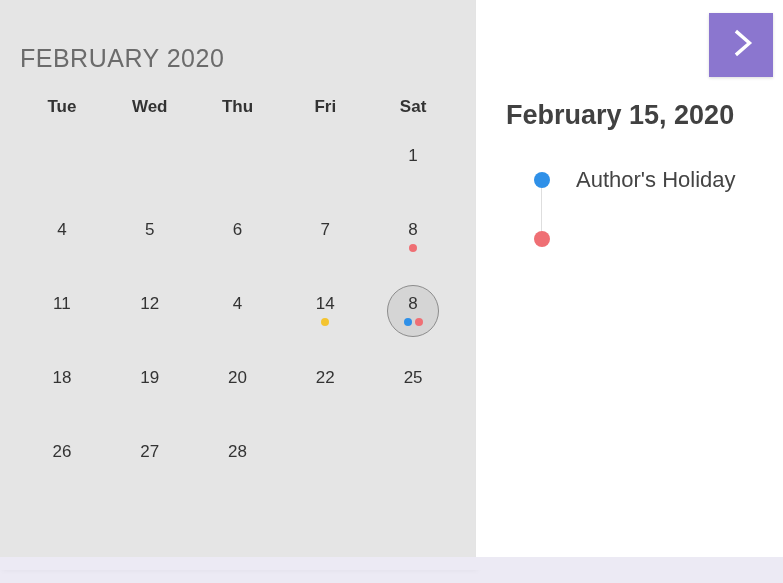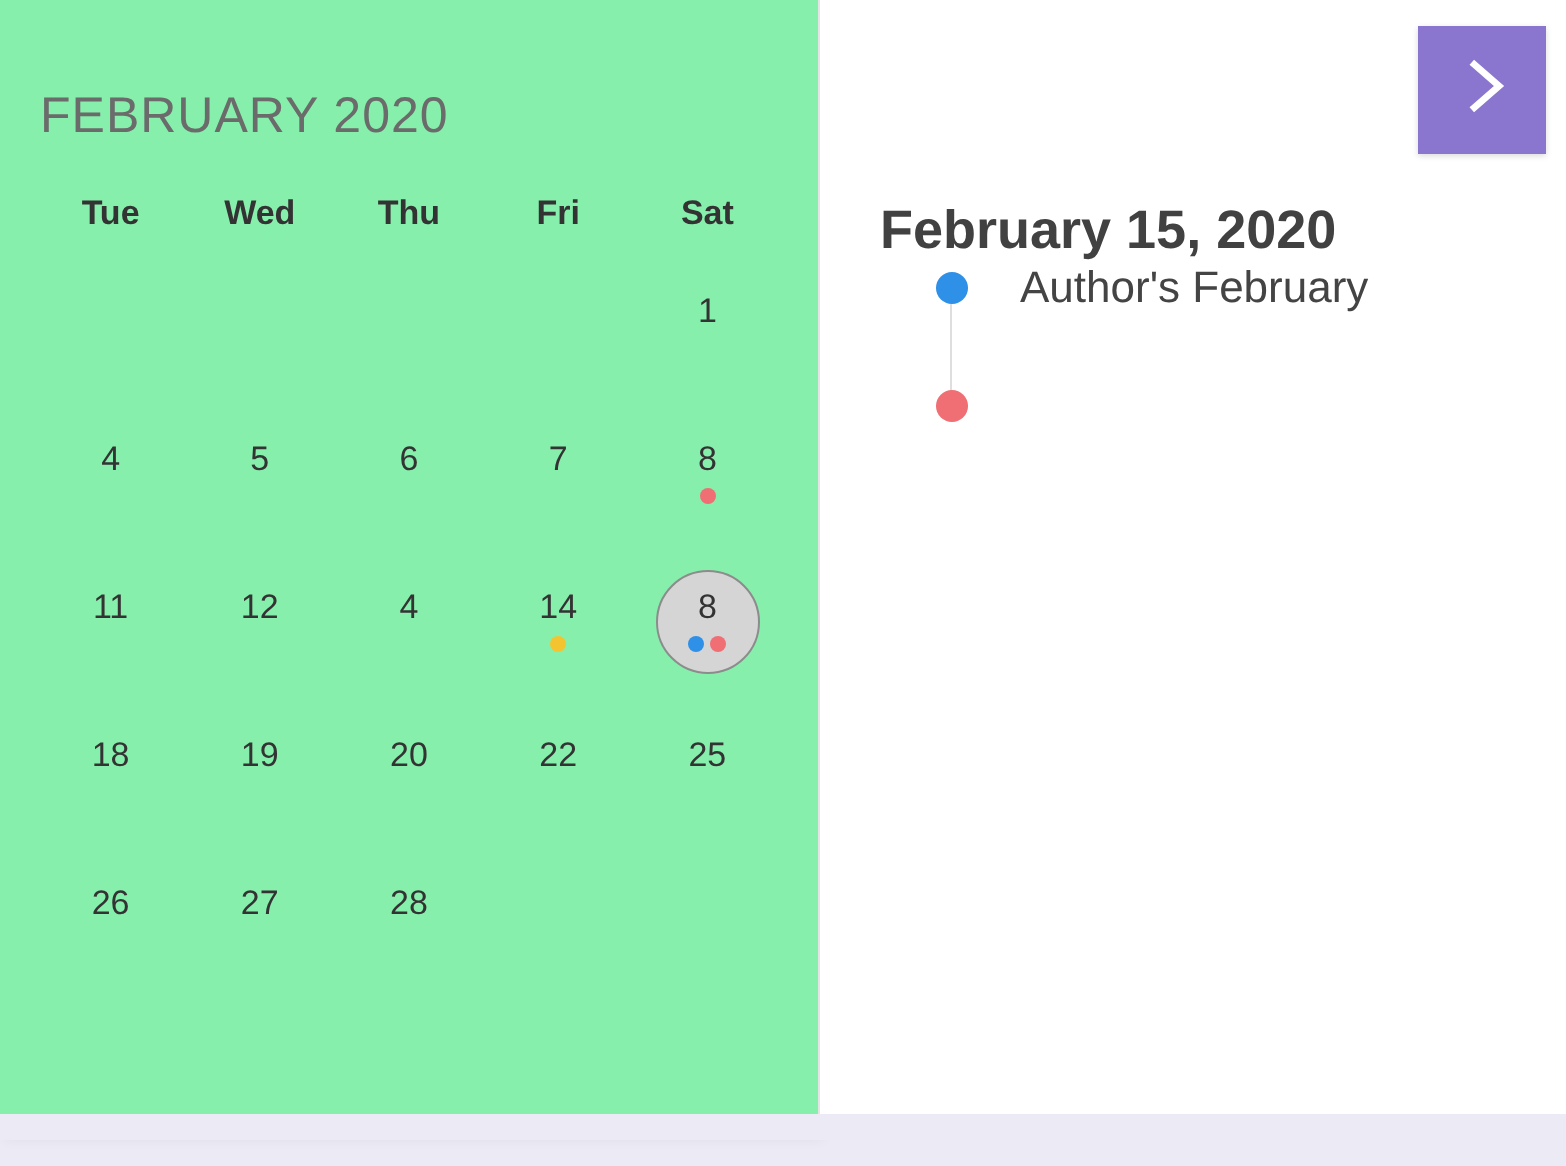--- a/index.html
+++ b/index.html
@@ -11,26 +11,26 @@
     overflow: hidden;
   }
   .app {
     display: flex;
     width: 783px;
     height: 570px;
     background: #ffffff;
     position: relative;
   }
   .calendar-panel {
-    width: 410px;
+    width: 476px;
     height: 100%;
     padding: 20px 18px 0 18px;
     border-right: 1px solid #e4e4e4;
     box-shadow: 2px 0 6px rgba(0,0,0,0.05);
-    background: #86efac;
+    background: #e5e5e5;
   }
   .detail-panel {
     flex: 1;
     padding: 32px 30px 0 30px;
     position: relative;
     background: #ffffff;
   }
   .bottom-strip {
     position: absolute;
     left: 0;
@@ -109,20 +109,21 @@
   .dot.blue { background: #2f90e8; }
   .dot.red  { background: #ef6f74; }
   .dot.yellow { background: #f4c430; }
 
   
   .detail-date {
     font-size: 27px;
     font-weight: 700;
     color: #414141;
     margin-top: 68px;
+    margin-bottom: 36px;
   }
 
   .event-list {
     position: relative;
     padding-left: 28px;
   }
   .event-list::before {
     content: "";
     position: absolute;
     left: 35px;
@@ -276,21 +277,21 @@
             <path d="M14 6 L30 20 L14 34"></path>
           </svg>
       </span>
     </div>
 
     <div class="detail-date">February 15, 2020</div>
 
     <div class="event-list" id="event-list">
         <div class="event-item">
           <span class="event-dot blue"></span>
-          <span class="event-title">Author's February</span>
+          <span class="event-title">Author's Holiday</span>
         </div>
         <div class="event-item">
           <span class="event-dot red"></span>
         </div>
       </div>
   </div>
 
   <div class="bottom-strip"></div>
 </div>
 

